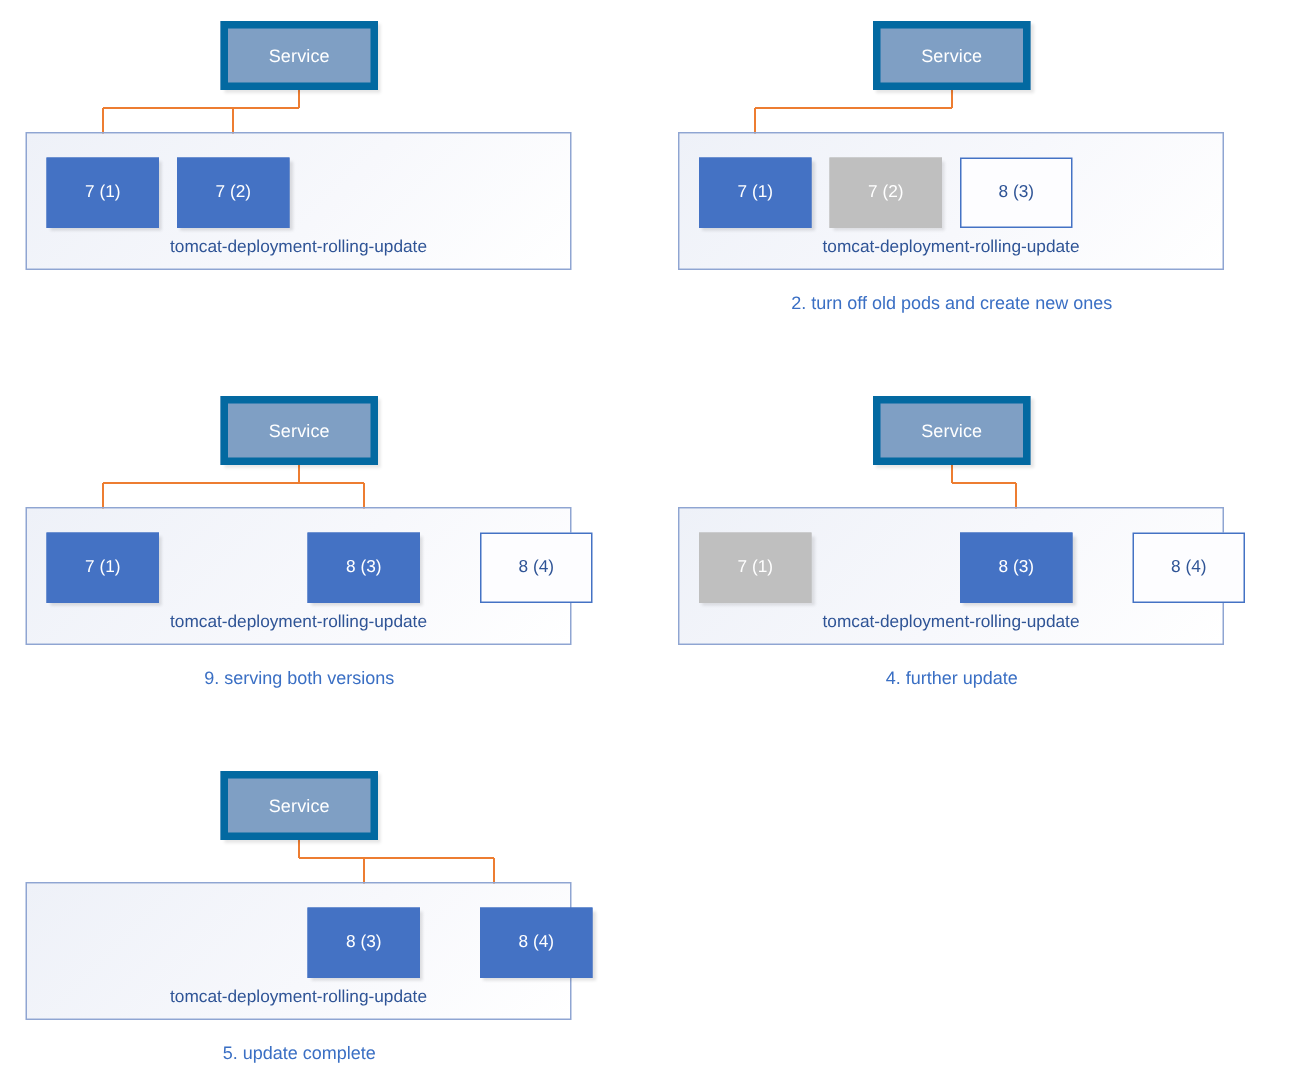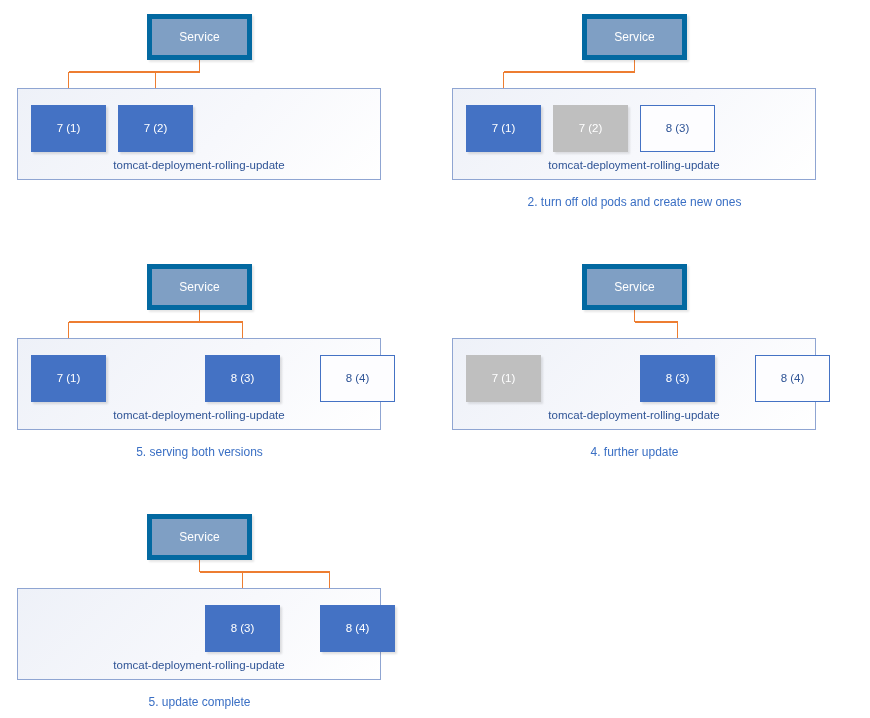--- a/index.html
+++ b/index.html
@@ -202,21 +202,21 @@
     </div>
     <div class="pod state-active slot-1">
       <span>7 (1)</span>
     </div>
     <div class="pod state-active slot-3">
       <span>8 (3)</span>
     </div>
     <div class="pod state-pending slot-4">
       <span>8 (4)</span>
     </div>
-    <div class="caption">5. serving both versions</div>
+    <div class="caption">9. serving both versions</div>
   </div>
 
   <div class="stage" id="stage-4" style="left:435px; top:250px;">
     <svg class="connectors" viewBox="0 0 435 230" width="435" height="230">
         <line x1="199.5" y1="60" x2="199.5" y2="72" stroke="#ED7D31" stroke-width="1.6" shape-rendering="crispEdges"></line>
         <line x1="199.5" y1="72" x2="242.5" y2="72" stroke="#ED7D31" stroke-width="1.6" shape-rendering="crispEdges"></line>
         <line x1="242.5" y1="72" x2="242.5" y2="94" stroke="#ED7D31" stroke-width="1.6" shape-rendering="crispEdges"></line>
         <path d="M 237 94 L 248 94 L 242.5 103 Z" fill="#ED7D31"></path>
       </svg>
     <div class="service-box">

